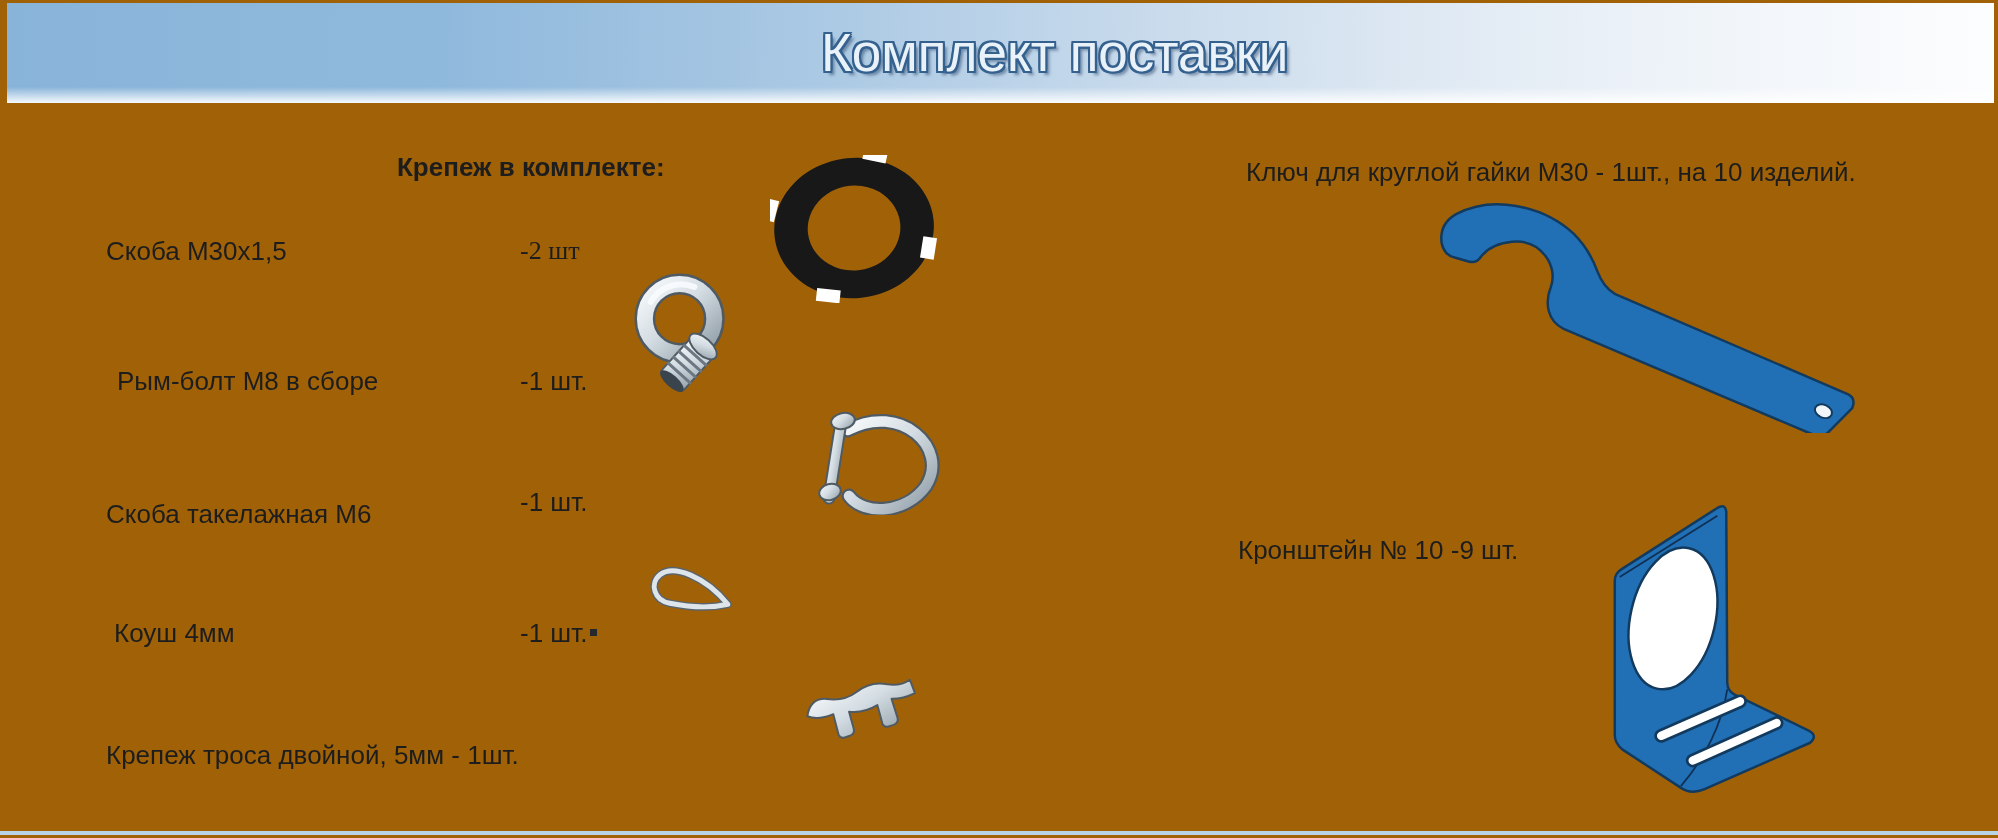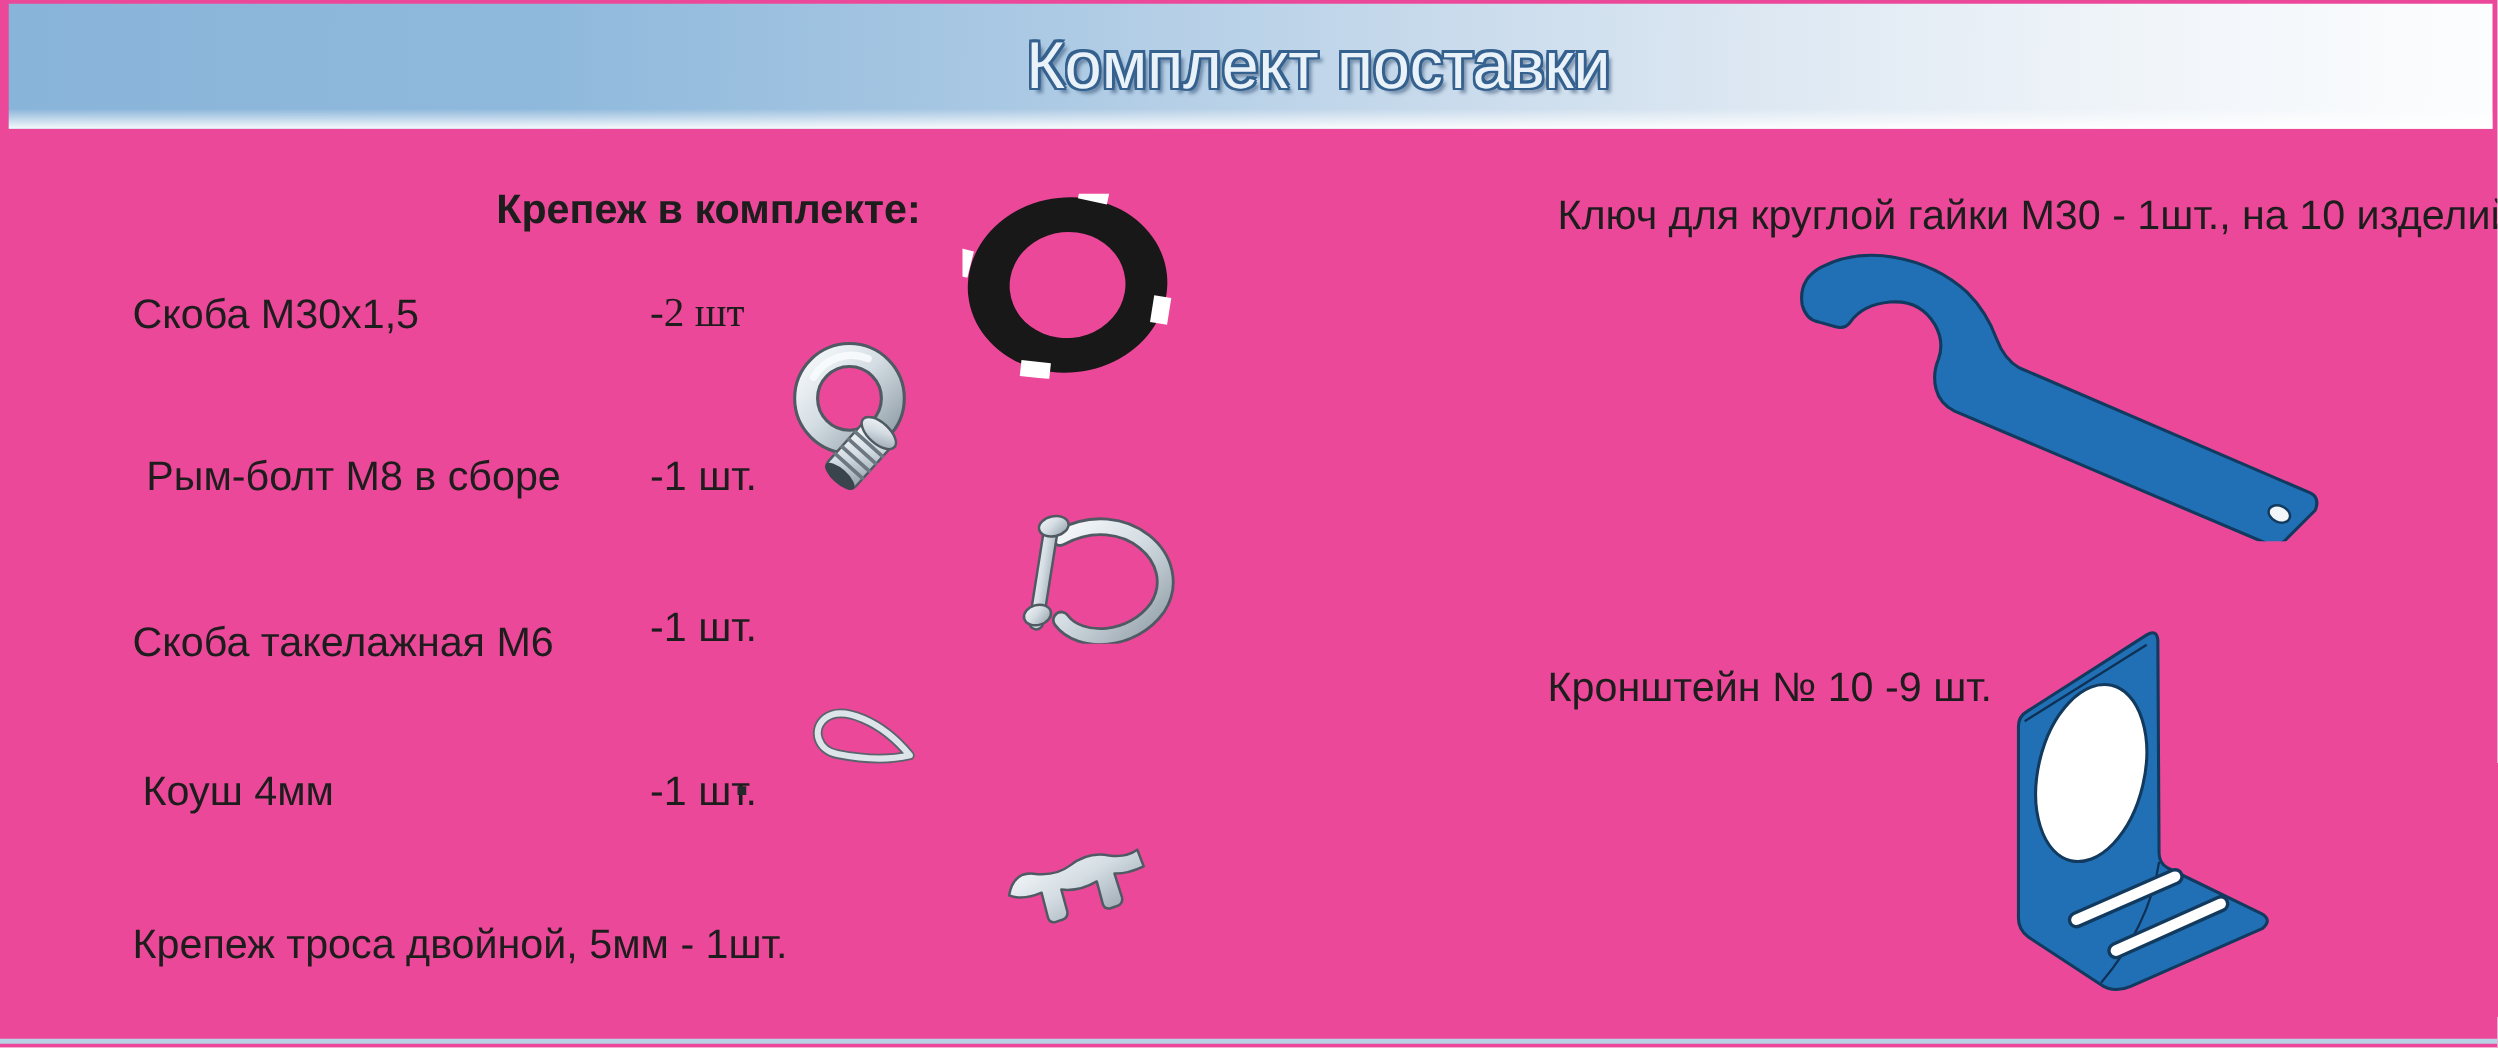--- a/index.html
+++ b/index.html
@@ -1,30 +1,30 @@
 <!DOCTYPE html>
 <html><head>
 <meta charset="utf-8">
 <style>
   html,body{margin:0;padding:0;background:#fff;}
   body{font-family:"Liberation Sans", sans-serif;}
-  .stage{position:relative;width:1998px;height:838px;background:#ec4899;overflow:hidden;}
+  .stage{position:relative;width:1998px;height:838px;background:#a16207;overflow:hidden;}
 
   
   .banner{position:absolute;left:7px;top:3px;right:4px;height:100px;
     background:linear-gradient(91deg,#89b4d9 0%,#8fb9dc 22%,#a9c8e3 40%,#c9dbec 58%,#e2ebf4 74%,#f2f6fa 88%,#fcfdfe 100%);}
   .banner::after{content:"";position:absolute;left:0;right:0;bottom:0;height:16px;
     background:linear-gradient(rgba(255,255,255,0),rgba(255,255,255,.92));}
   .page-title{position:absolute;left:821px;top:24px;font-size:53px;line-height:58px;
     letter-spacing:0;color:#e9f1f9;white-space:nowrap;
     text-shadow:-2px -2px 0 #35618f,2px -2px 0 #35618f,-2px 2px 0 #35618f,2px 2px 0 #35618f,
       -2px 0 0 #35618f,2px 0 0 #35618f,0 -2px 0 #35618f,0 2px 0 #35618f,
       4px 4px 3px rgba(15,45,85,.45);}
 
-  .txt{position:absolute;font-size:33px;line-height:40px;color:#1d1d1d;white-space:nowrap;}
+  .txt{position:absolute;font-size:26px;line-height:40px;color:#1d1d1d;white-space:nowrap;}
   .heading{font-weight:bold;}
 
   .img{position:absolute;}
 
   .bottom-rule{position:absolute;left:0;top:831px;width:1998px;height:4px;background:#b9d3e6;}
   .stray-dot{position:absolute;left:590px;top:629px;width:7px;height:7px;background:#25292c;}
 </style>
 </head>
 <body>
 

